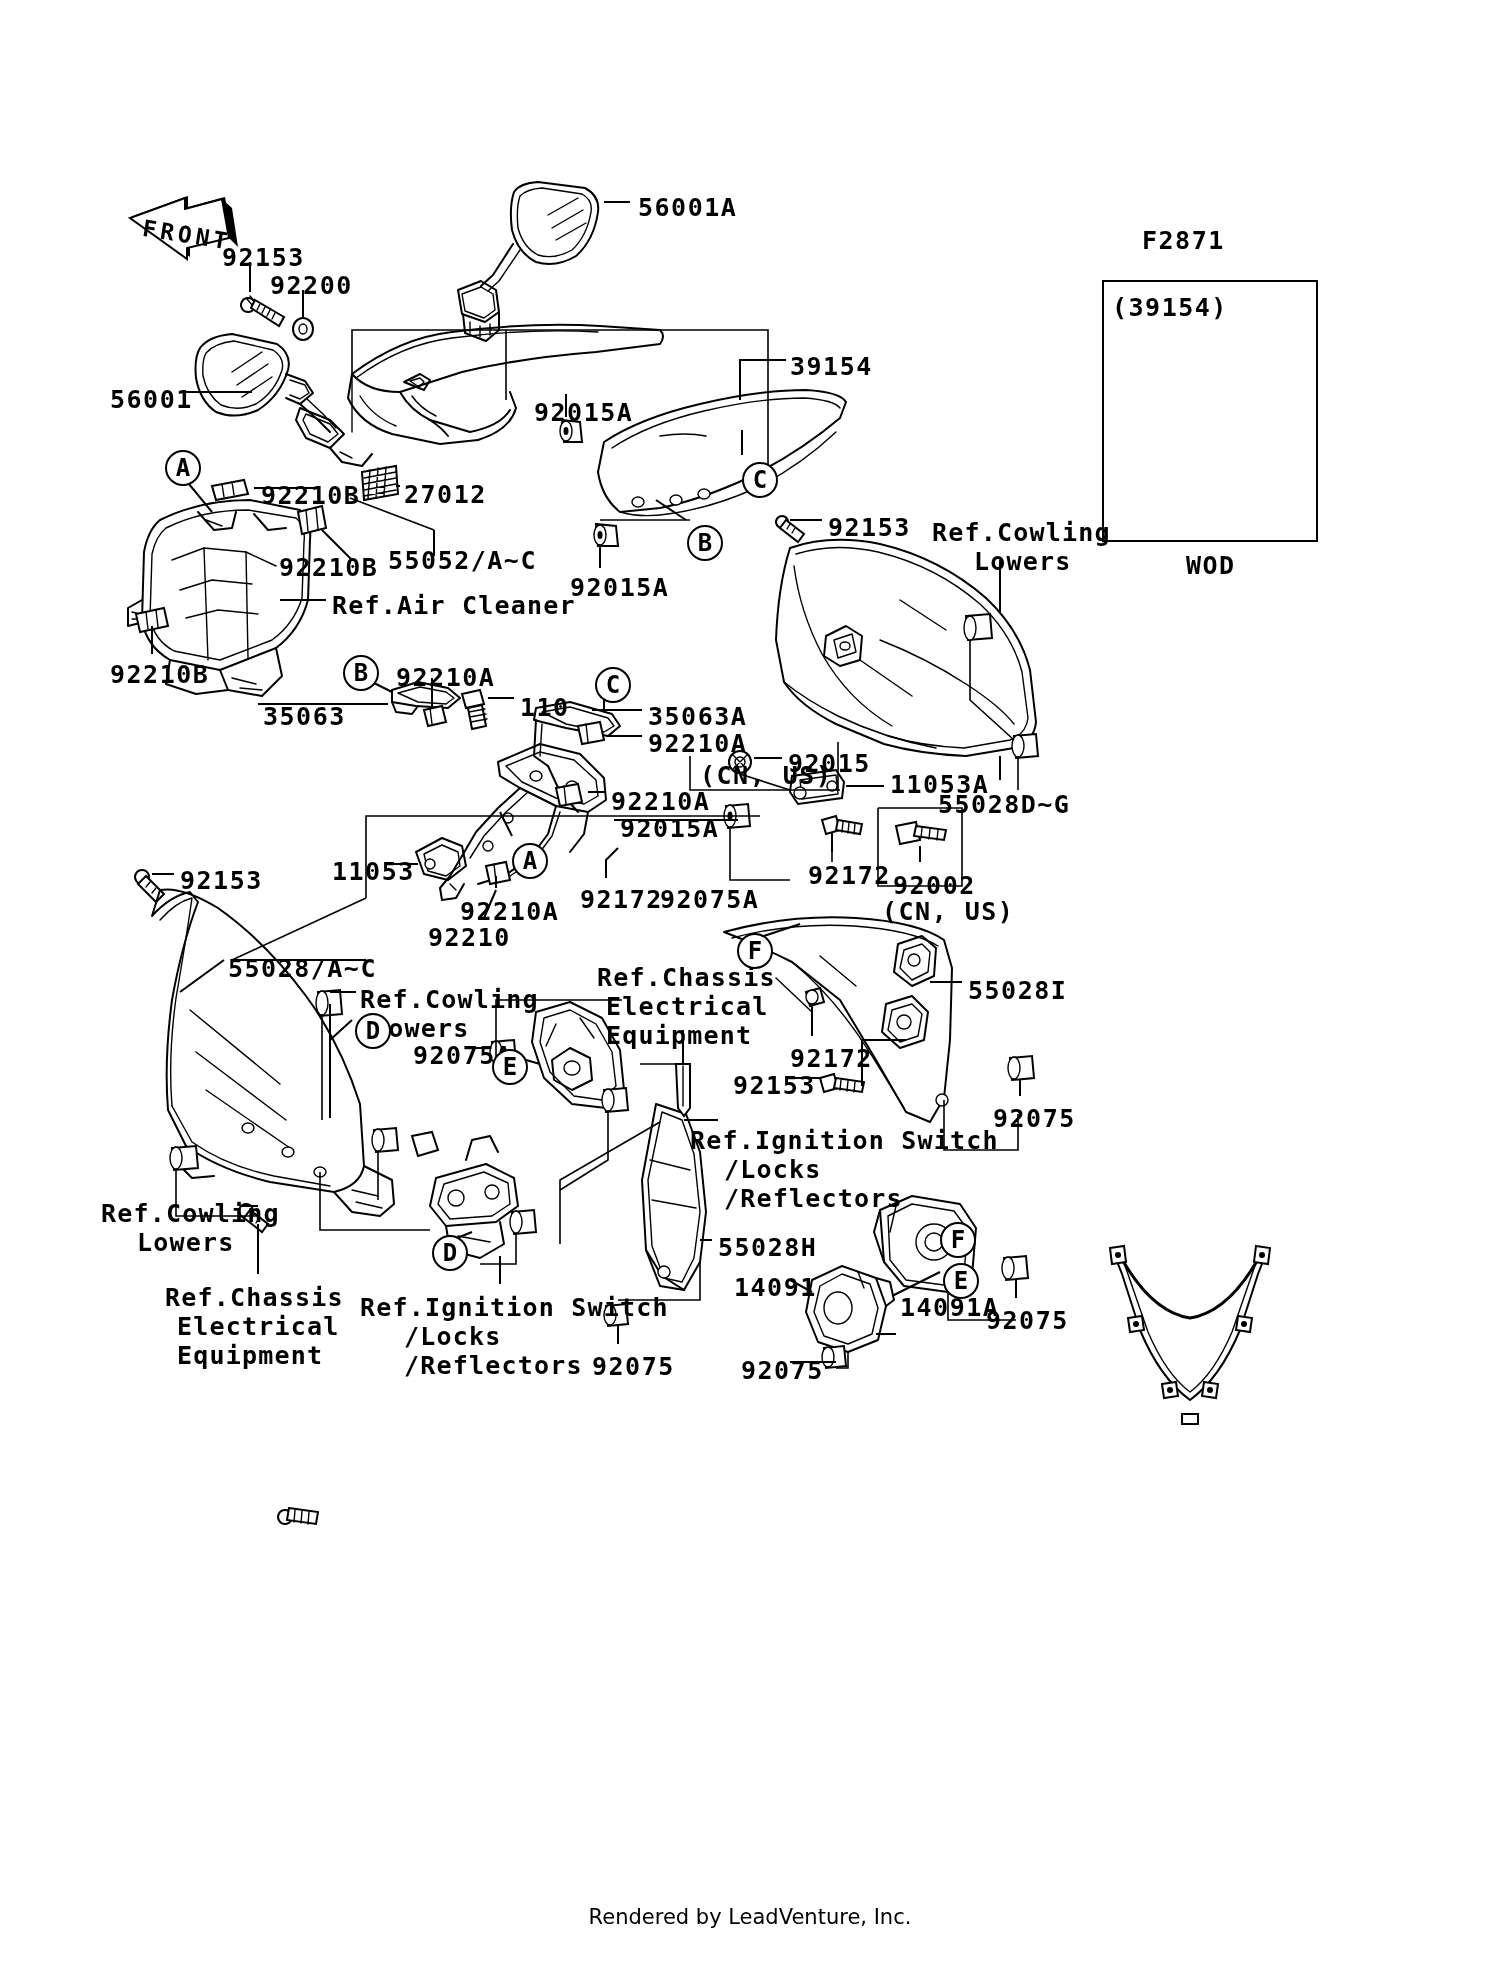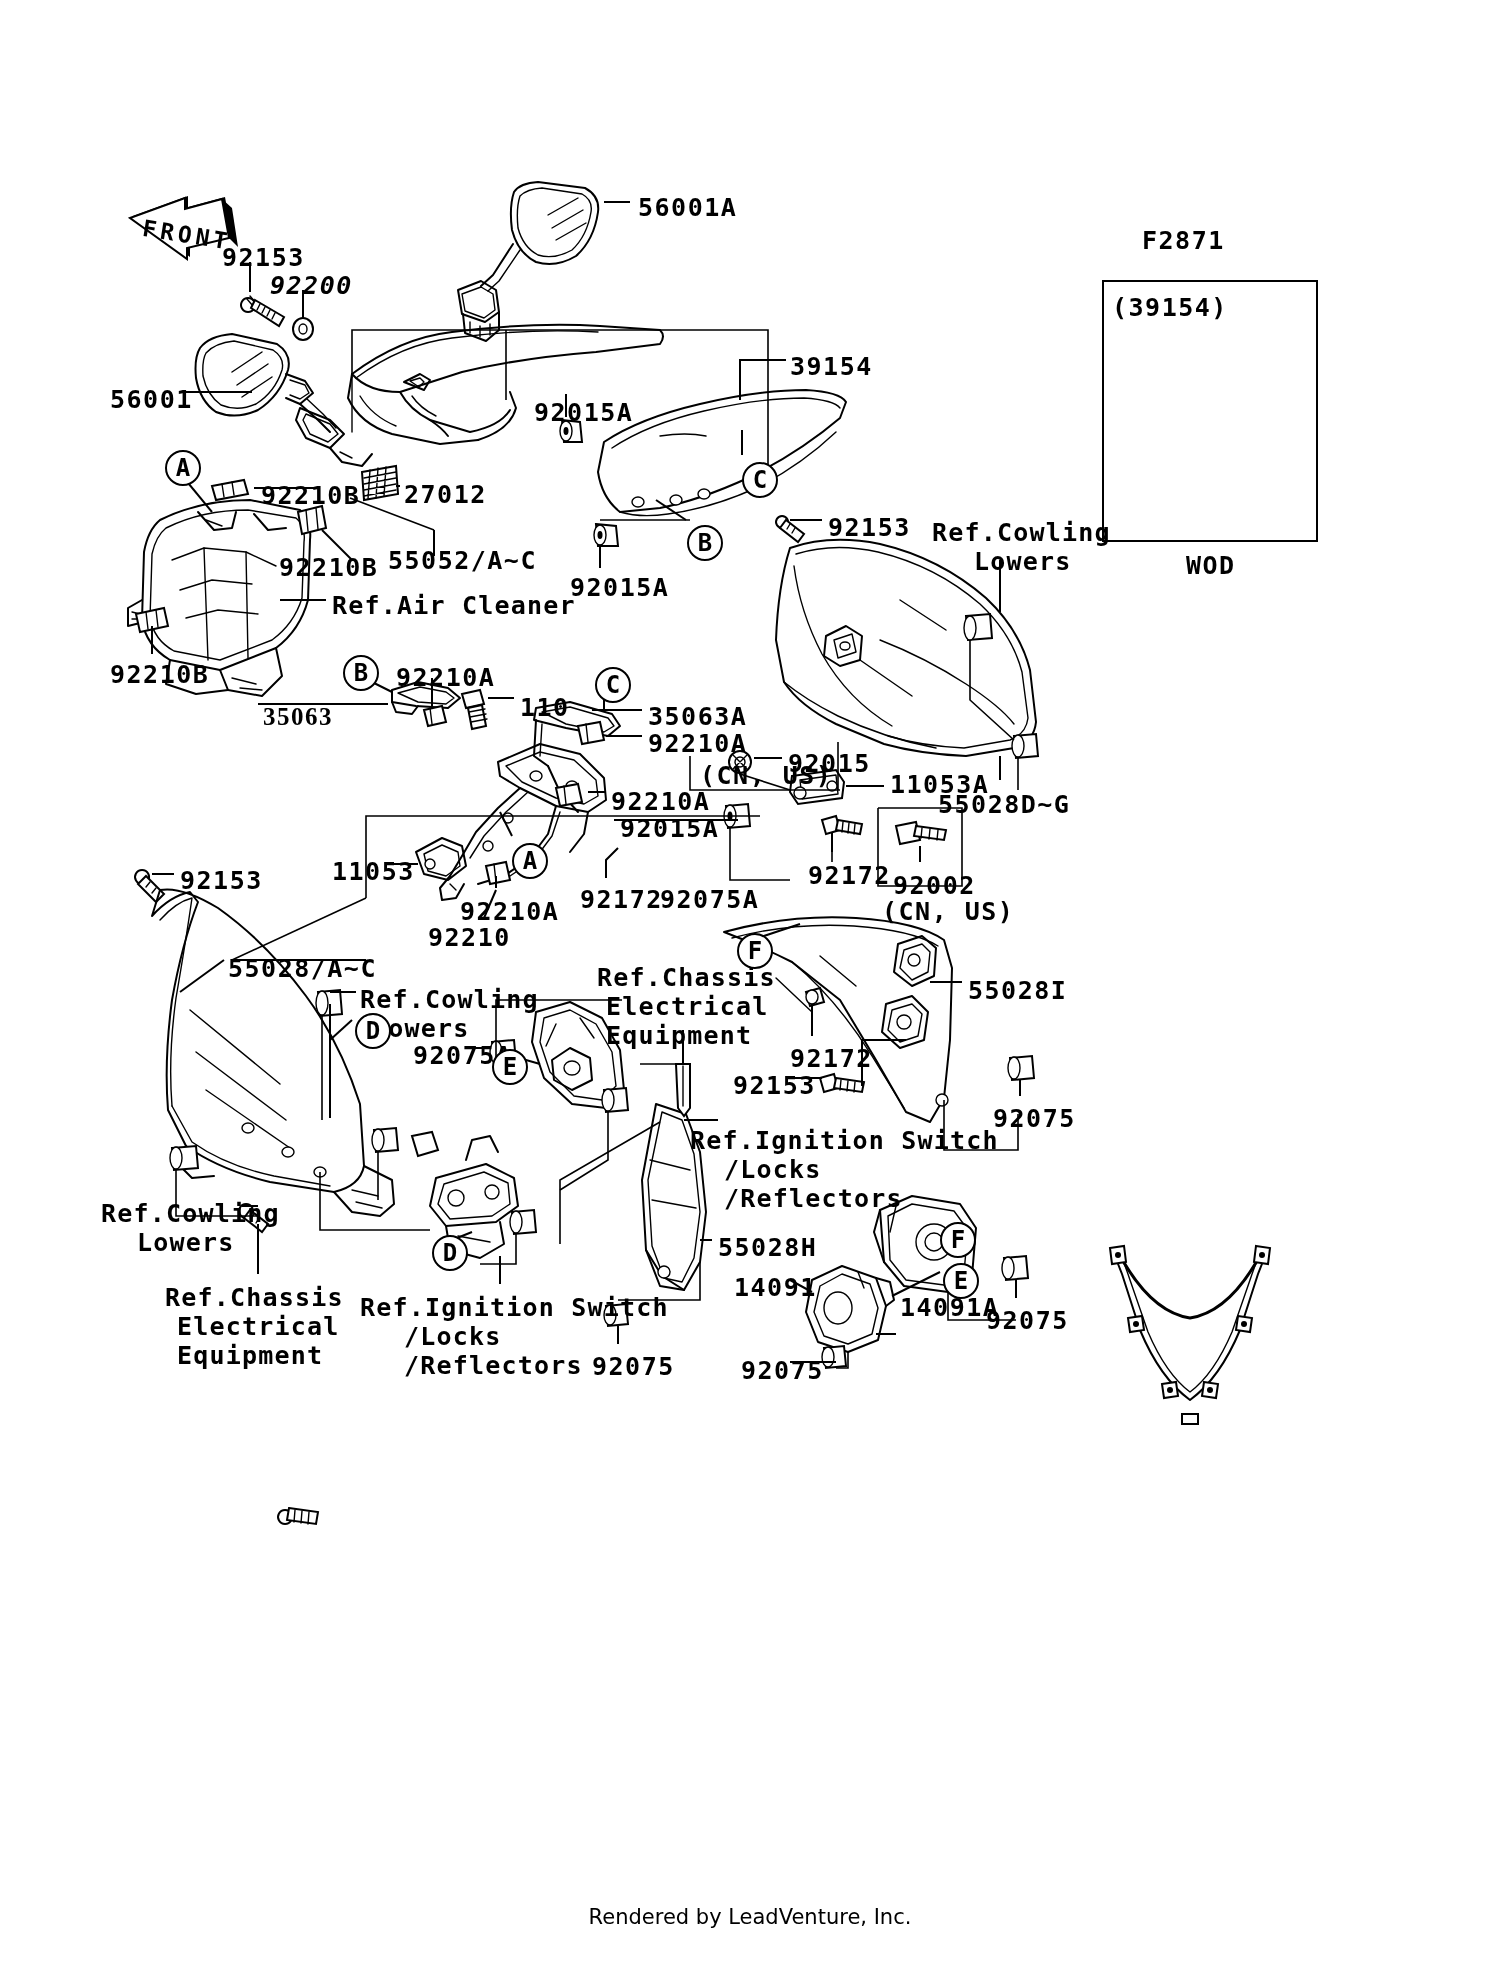--- a/index.html
+++ b/index.html
@@ -686,38 +686,38 @@
   <div id="inset-box" style="left:1102px; top:280px; width:216px; height:262px;"></div>
   <div class="lbl pn" style="left:1112px; top:292px;">(39154)</div>
   <div class="lbl pn" style="left:1186px; top:550px;text-align:right;">WOD</div>
 
   <div class="lbl pn" style="left:1142px; top:225px;">F2871</div>
 
   <div class="lbl" style="left:145px; top:214px; font-size:23px; letter-spacing:4px; transform:rotate(9deg); transform-origin:0 0;">FRONT</div>
 
   <div id="labels">
       <div class="lbl pn" style="left: 222px; top: 242px;">92153</div>
-      <div class="lbl pn" style="left: 270px; top: 270px; font-style: italic;">92200</div>
+      <div class="lbl pn" style="left: 270px; top: 270px;">92200</div>
       <div class="lbl pn" style="left: 638px; top: 192px;">56001A</div>
       <div class="lbl pn" style="left: 110px; top: 384px;">56001</div>
       <div class="lbl pn" style="left: 534px; top: 397px;">92015A</div>
       <div class="lbl pn" style="left: 790px; top: 351px;">39154</div>
       <div class="lbl pn" style="left: 261px; top: 480px;">92210B</div>
       <div class="lbl pn" style="left: 404px; top: 479px;">27012</div>
       <div class="lbl pn" style="left: 279px; top: 552px;">92210B</div>
       <div class="lbl pn" style="left: 388px; top: 545px;">55052/A~C</div>
       <div class="lbl pn" style="left: 570px; top: 572px;">92015A</div>
       <div class="lbl pn" style="left: 828px; top: 512px;">92153</div>
       <div class="lbl ref" style="left: 932px; top: 517px;">Ref.Cowling</div>
       <div class="lbl ref" style="left: 974px; top: 546px;">Lowers</div>
       <div class="lbl ref" style="left: 332px; top: 590px;">Ref.Air Cleaner</div>
       <div class="lbl pn" style="left: 110px; top: 659px;">92210B</div>
       <div class="lbl pn" style="left: 396px; top: 662px;">92210A</div>
       <div class="lbl pn" style="left: 520px; top: 692px;">110</div>
-      <div class="lbl pn" style="left: 263px; top: 701px; font-family: Liberation Serif, serif;">35063</div>
+      <div class="lbl pn" style="left: 263px; top: 701px;">35063</div>
       <div class="lbl pn" style="left: 648px; top: 701px;">35063A</div>
       <div class="lbl pn" style="left: 648px; top: 728px;">92210A</div>
       <div class="lbl pn" style="left: 788px; top: 748px;">92015</div>
       <div class="lbl pn" style="left: 700px; top: 760px;">(CN, US)</div>
       <div class="lbl pn" style="left: 890px; top: 769px;">11053A</div>
       <div class="lbl pn" style="left: 938px; top: 789px;">55028D~G</div>
       <div class="lbl pn" style="left: 611px; top: 786px;">92210A</div>
       <div class="lbl pn" style="left: 620px; top: 813px;">92015A</div>
       <div class="lbl pn" style="left: 808px; top: 860px;">92172</div>
       <div class="lbl pn" style="left: 893px; top: 870px;">92002</div>

